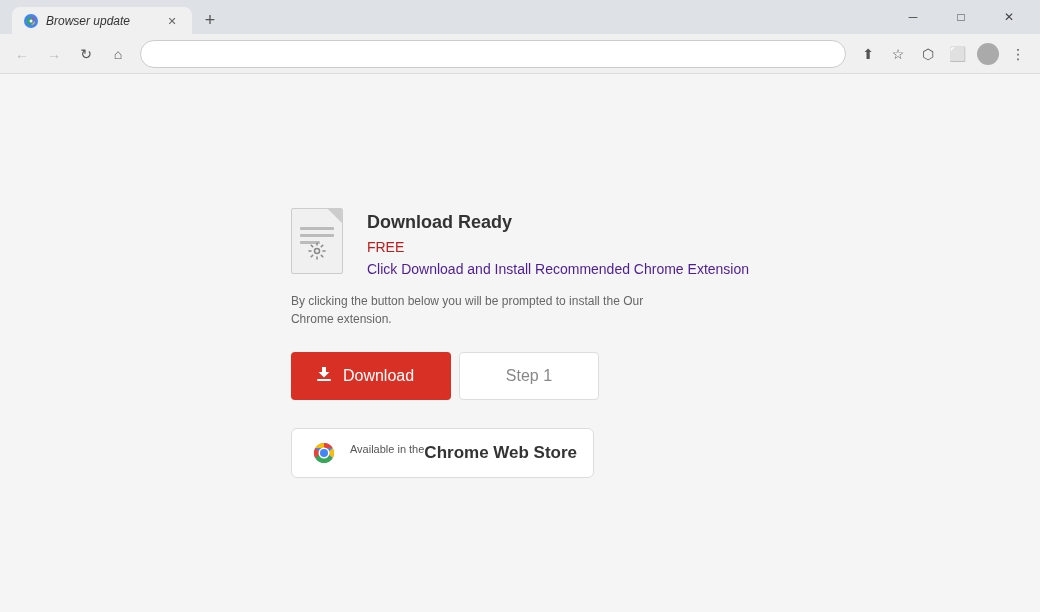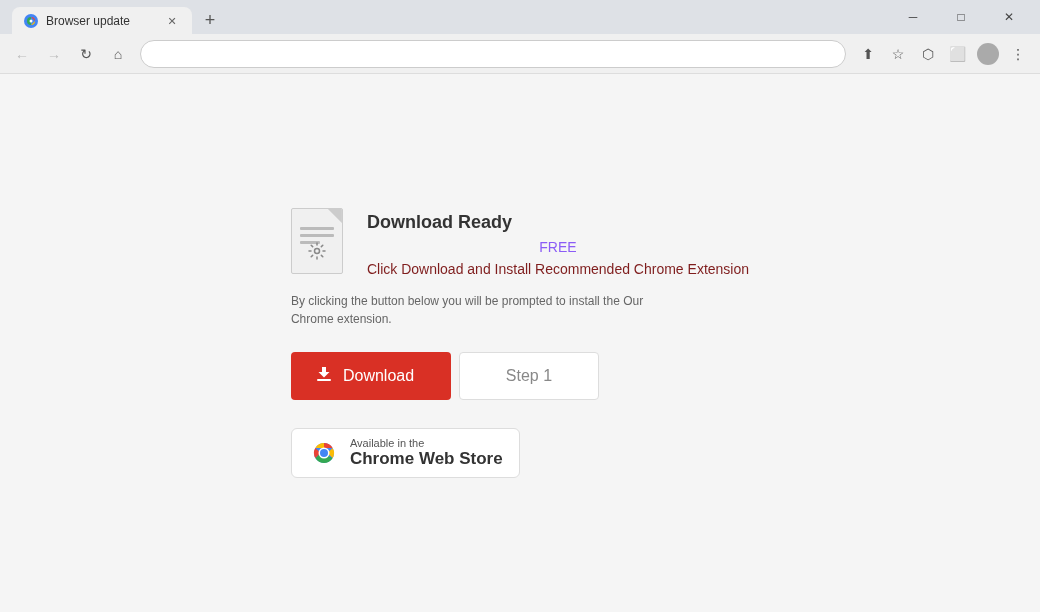--- a/index.html
+++ b/index.html
@@ -52,20 +52,21 @@
       color: white;
       flex-shrink: 0;
     }
     .tab-title {
       font-size: 12px;
       color: #333;
       flex: 1;
       overflow: hidden;
       text-overflow: ellipsis;
       white-space: nowrap;
+      font-style: italic;
     }
     .tab-close {
       width: 16px;
       height: 16px;
       border-radius: 50%;
       display: flex;
       align-items: center;
       justify-content: center;
       font-size: 11px;
       color: #666;
@@ -237,26 +238,25 @@
       gap: 6px;
       padding-top: 4px;
     }
     .header-title {
       font-size: 18px;
       font-weight: 600;
       color: #333;
     }
     .header-free {
       font-size: 14px;
-      color: #8b5cf6;
-      text-align: center;
+      color: #b91c1c;
     }
     .header-desc {
       font-size: 14px;
-      color: #7f1d1d;
+      color: #4c1d95;
     }
 
     
     .desc-text {
       font-size: 12px;
       color: #666;
       margin-bottom: 24px;
       max-width: 360px;
       line-height: 1.5;
     }
@@ -308,21 +308,21 @@
       background: #fff;
       width: fit-content;
     }
     .chrome-logo {
       width: 32px;
       height: 32px;
       flex-shrink: 0;
     }
     .chrome-store-text {
       display: flex;
-      flex-direction: column;
+      flex-direction: row;
       justify-content: flex-end;
     }
     .available-in {
       font-size: 11px;
       color: #555;
     }
     .chrome-web-store {
       font-size: 17px;
       color: #333;
       font-weight: 700;

